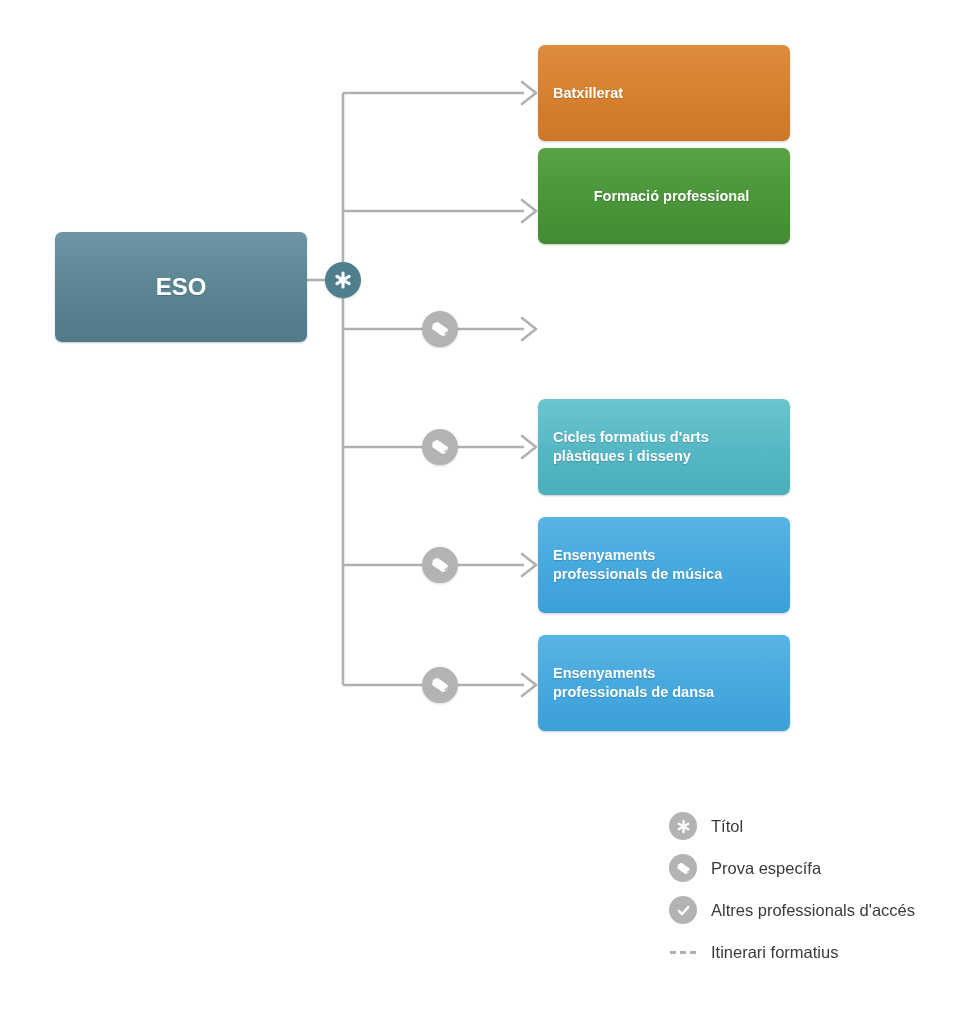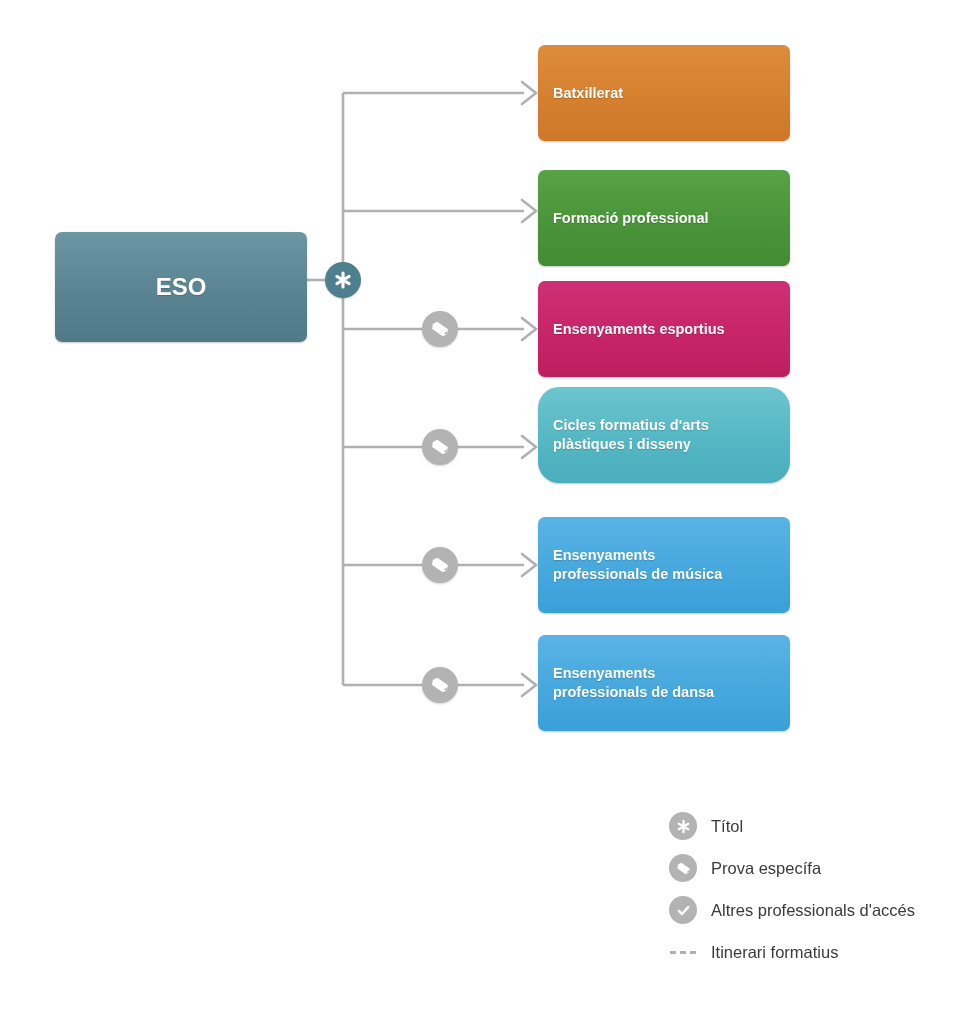--- a/index.html
+++ b/index.html
@@ -62,23 +62,23 @@
   .node-branch {
     left: 538px;
     width: 252px;
     height: 96px;
     padding-left: 15px;
     font-size: 14.5px;
   }
   .node-branch .label { text-align: left; }
 
   .n-batxillerat { top: 45px;  background: linear-gradient(180deg, #dd8c3c 0%, #d4802f 55%, #ce7728 100%); }
-  .n-fp          { top: 170px; background: linear-gradient(180deg, #57a345 0%, #4a9439 55%, #428c33 100%); }
+  .n-fp          { top: 148px; background: linear-gradient(180deg, #57a345 0%, #4a9439 55%, #428c33 100%); justify-content: center; }
   .n-esportius   { top: 281px; background: linear-gradient(180deg, #cf2f75 0%, #c72568 55%, #bd1f5e 100%); }
-  .n-arts        { top: 387px; background: linear-gradient(180deg, #6cc5cf 0%, #55b7c4 55%, #4aaebc 100%); border-radius: 21px; }
+  .n-arts        { top: 399px; background: linear-gradient(180deg, #6cc5cf 0%, #55b7c4 55%, #4aaebc 100%); }
   .n-musica      { top: 517px; background: linear-gradient(180deg, #59b4e4 0%, #46a8dd 55%, #3ba0d8 100%); }
   .n-dansa       { top: 635px; background: linear-gradient(180deg, #59b4e4 0%, #46a8dd 55%, #3ba0d8 100%); }
 
   
   .badge {
     position: absolute;
     width: 36px;
     height: 36px;
     border-radius: 50%;
     display: flex;
@@ -206,23 +206,20 @@
       <path fill="#b3b3b3" d="M15.2 18.2 L18.6 18.9 L19.3 15.5 Z" transform="rotate(-10 12 12)"></path>
     </svg>
   </div>
 
   <div class="node node-branch n-batxillerat">
     <span class="label">Batxillerat</span>
   </div>
   <div class="node node-branch n-fp">
     <span class="label">Formació professional</span>
   </div>
-  <div class="node node-branch n-esportius">
-    <span class="label">Ensenyaments esportius</span>
-  </div>
   <div class="node node-branch n-arts">
     <span class="label">Cicles formatius d'arts
 plàstiques i disseny</span>
   </div>
   <div class="node node-branch n-musica">
     <span class="label">Ensenyaments
 professionals de música</span>
   </div>
   <div class="node node-branch n-dansa">
     <span class="label">Ensenyaments

